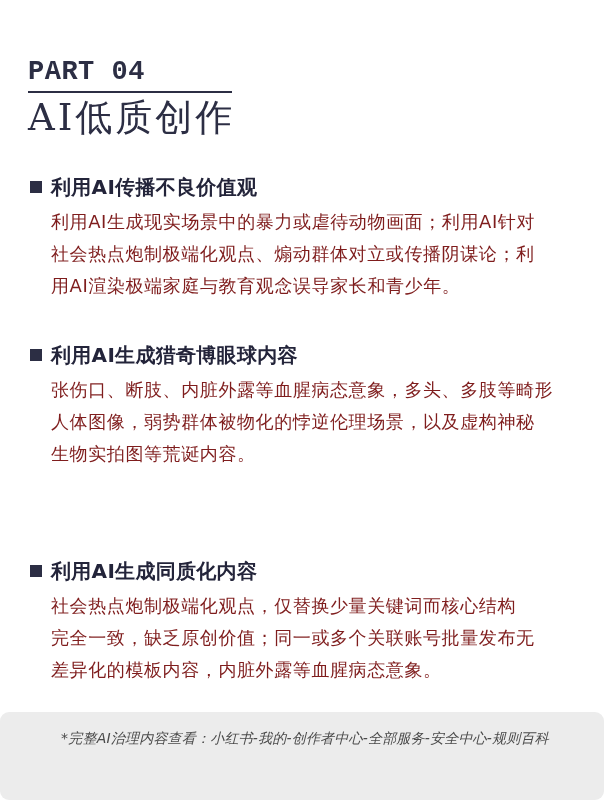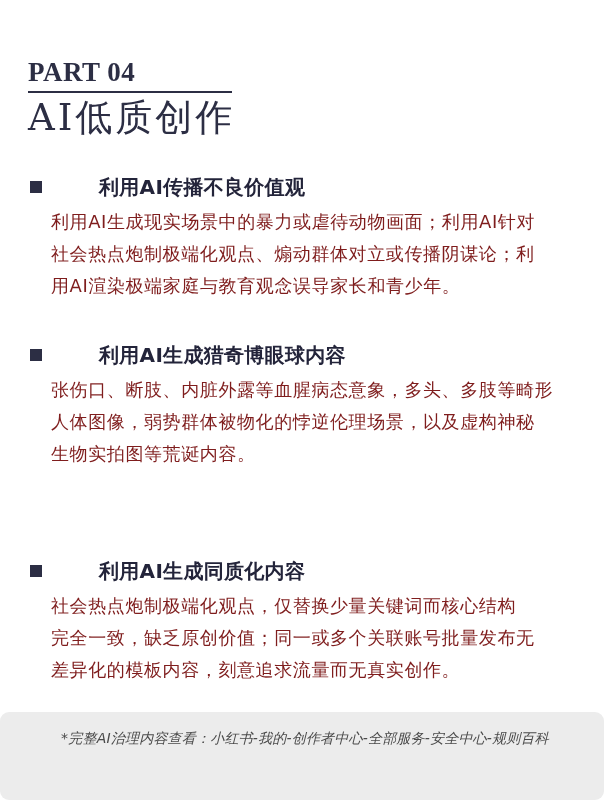--- a/index.html
+++ b/index.html
@@ -5,32 +5,32 @@
   html, body { margin: 0; padding: 0; }
   body {
     width: 604px; height: 800px; overflow: hidden;
     background: #ffffff;
     font-family: "DejaVu Sans", "Liberation Sans", sans-serif;
     color: #2a2b3a;
     position: relative;
   }
   .header { position: absolute; left: 28px; top: 56px; width: 206px; }
   .part-label {
-    font-family: Liberation Serif, serif;
+    font-family: Liberation Mono, monospace;
     font-weight: bold; font-size: 27px; letter-spacing: 0.5px;
     color: #2c2e44; line-height: 32px; white-space: nowrap;
   }
   .divider { height: 2px; background: #2c2e44; margin-top: 3px; width: 204px; }
   .page-title {
     font-family: "DejaVu Serif", "Liberation Serif", serif;
     font-weight: normal; font-size: 37px; line-height: 46px;
     color: #2c2e44; letter-spacing: 3px; white-space: nowrap; margin-top: 2px;
   }
   .section { position: absolute; left: 30px; width: 560px; }
-  .sec-head { display: flex; align-items: center; height: 30px; gap: 48px; }
+  .sec-head { display: flex; align-items: center; height: 30px; }
   .bullet { width: 12px; height: 12px; background: #2c2e44; margin-right: 9px; flex: none; }
   .sec-title { font-weight: bold; font-size: 20px; color: #23243a; white-space: nowrap; letter-spacing: 0.3px; }
   .sec-body {
     margin-left: 21px; margin-top: 4px;
     font-size: 18px; line-height: 32px; color: #7f1d1d;
     letter-spacing: 0.6px; width: 532px;
   }
   .sec-body div { white-space: nowrap; }
   .footer {
     position: absolute; left: 0; top: 712px; width: 604px; height: 88px;
@@ -76,19 +76,19 @@
 </div>
 
 <div class="section" style="top:556px;">
   <div class="sec-head">
     <span class="bullet"></span>
     <span class="sec-title">利用AI生成同质化内容</span>
   </div>
   <div class="sec-body">
     <div>社会热点炮制极端化观点，仅替换少量关键词而核心结构</div>
     <div>完全一致，缺乏原创价值；同一或多个关联账号批量发布无</div>
-    <div>差异化的模板内容，刻意追求流量而无真实创作。</div>
+    <div>差异化的模板内容，内脏外露等血腥病态意象。</div>
   </div>
 </div>
 
 <div class="footer">
   <div class="footer-note">*完整AI治理内容查看：小红书-我的-创作者中心-全部服务-安全中心-规则百科</div>
 </div>
 
 </body></html>

